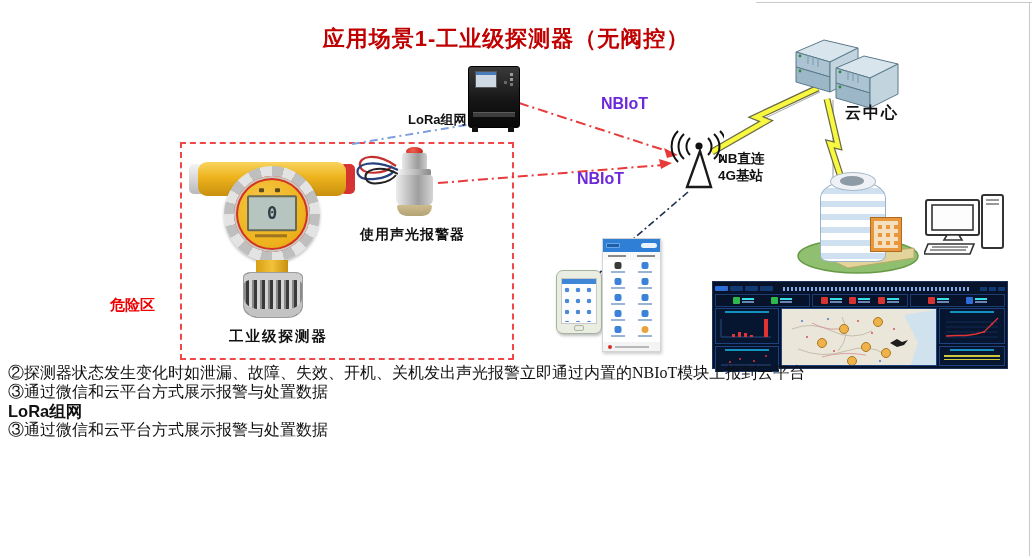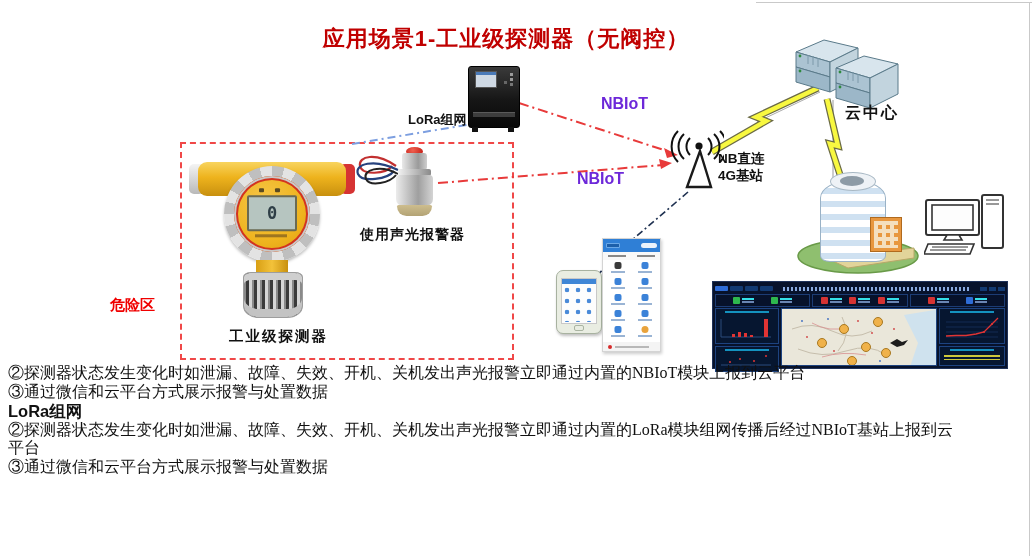--- a/index.html
+++ b/index.html
@@ -474,17 +474,16 @@
           <div class="logs"></div>
         </div>
       </div>
     </div>
   </div>
 
   <div class="abs notes">
     <p>②探测器状态发生变化时如泄漏、故障、失效、开机、关机发出声光报警立即通过内置的NBIoT模块上报到云平台</p>
     <p>③通过微信和云平台方式展示报警与处置数据</p>
     <h3>LoRa组网</h3>
-    <p>②探测器状态发生变化时如泄漏、故障、失效、开机、关机发出声光报警立即通过内置的LoRa模块组网传播后经过NBIoT基站上报到云平台</p>
     <p>③通过微信和云平台方式展示报警与处置数据</p>
   </div>
 
 </div>
 
 </body></html>

